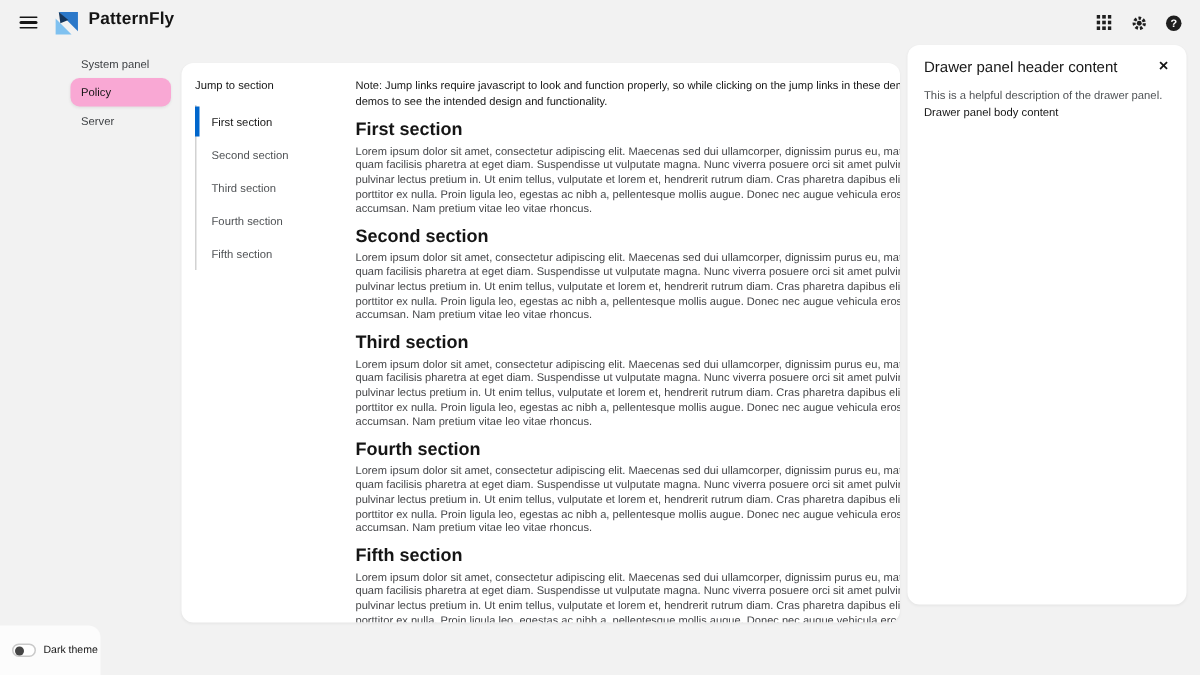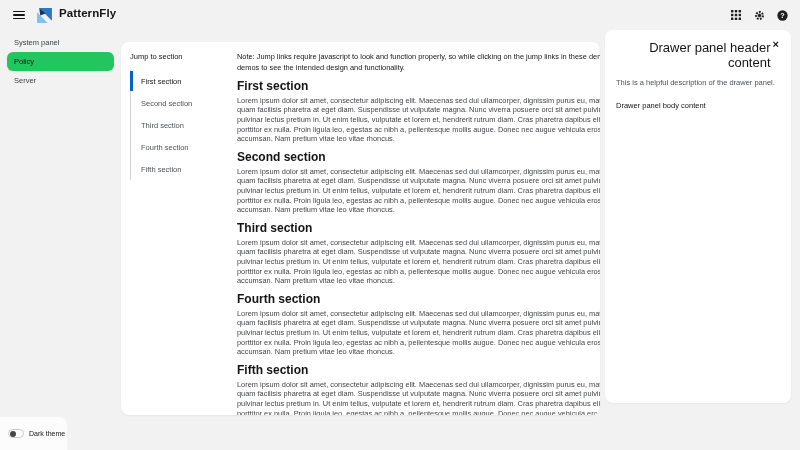--- a/index.html
+++ b/index.html
@@ -23,27 +23,27 @@
     margin-right:10px; padding:0 1px;
   }
   .hamburger span { display:block; height:1.4px; background:#151515; border-radius:1px; }
   .brand { display:flex; align-items:flex-start; gap:6px; }
   .brand-name { font-size:11.5px; font-weight:bold; letter-spacing:.1px; }
   .mast-icons { margin-left:auto; display:flex; align-items:center; gap:11px; }
   .icon-btn { background:none; border:none; cursor:pointer; width:12px; height:12px;
     display:flex; align-items:center; justify-content:center; padding:0; }
 
   
-  .sidebar { position:absolute; top:30px; left:0; width:121px; bottom:0; padding-top:3px; }
+  .sidebar { position:absolute; top:30px; left:0; width:121px; bottom:0; padding-top:3px;padding-left:40px; }
   .sidebar-item {
     height:19px; display:flex; align-items:center;
     margin:0 7px; padding-left:7px; border-radius:6px;
     font-size:7.5px; color:#3c3f42; cursor:pointer;
   }
-  .sidebar-item.selected { background:#22c55e; box-shadow:0 1px 2px rgba(0,0,0,.07); color:#151515; }
+  .sidebar-item.selected { background:#f9a8d4; box-shadow:0 1px 2px rgba(0,0,0,.07); color:#151515; }
 
   
   .main-card {
     position:absolute; left:121px; top:42px; width:479px; height:373px;
     background:#ffffff; border-radius:8px; box-shadow:0 1px 2px rgba(0,0,0,.05);
     display:flex; overflow:hidden;
   }
   .jump-nav { width:116px; flex-shrink:0; padding:10px 0 0 9px; }
   .jump-title { font-size:7.5px; color:#151515; }
   .jump-list { margin-top:9px; border-left:1px solid #d2d2d2; }
@@ -64,27 +64,27 @@
   .section-title { font-size:12px; line-height:13px; font-weight:bold; color:#151515; margin-bottom:2.5px; }
   .para-line { font-size:7.4px; line-height:9.7px; color:#444548; white-space:nowrap; }
 
   
   .drawer {
     position:absolute; left:605px; top:30px; width:186px; height:373px;
     background:#ffffff; border-radius:8px; box-shadow:0 1px 2px rgba(0,0,0,.05);
     padding:10px 10px 0 11px;
   }
   .drawer-head { display:flex; align-items:flex-start; justify-content:space-between; }
-  .drawer-title { font-size:13px; color:#151515;text-align:right; }
+  .drawer-title { font-size:10px; color:#151515;text-align:right; }
   .drawer-close {
     background:none; border:none; cursor:pointer; color:#151515;
     font-size:11px; line-height:8px; padding:0 2px; font-weight:bold;
   }
   .drawer-desc { margin-top:8px; font-size:7.5px; color:#4f5255; }
-  .drawer-body { margin-top:14px; font-size:7.5px; color:#151515; }
+  .drawer-body { margin-top:2px; font-size:7.5px; color:#151515; }
 
   
   .theme-widget {
     position:absolute; left:0; bottom:0; width:67px; height:33px;
     background:#fcfcfc; border-radius:0 8px 0 0;
     display:flex; align-items:center; padding-left:8px;
   }
   .toggle {
     width:16px; height:9px; border:1px solid #c9c9c9; border-radius:5px;
     background:#ffffff; position:relative; cursor:pointer; flex-shrink:0;

